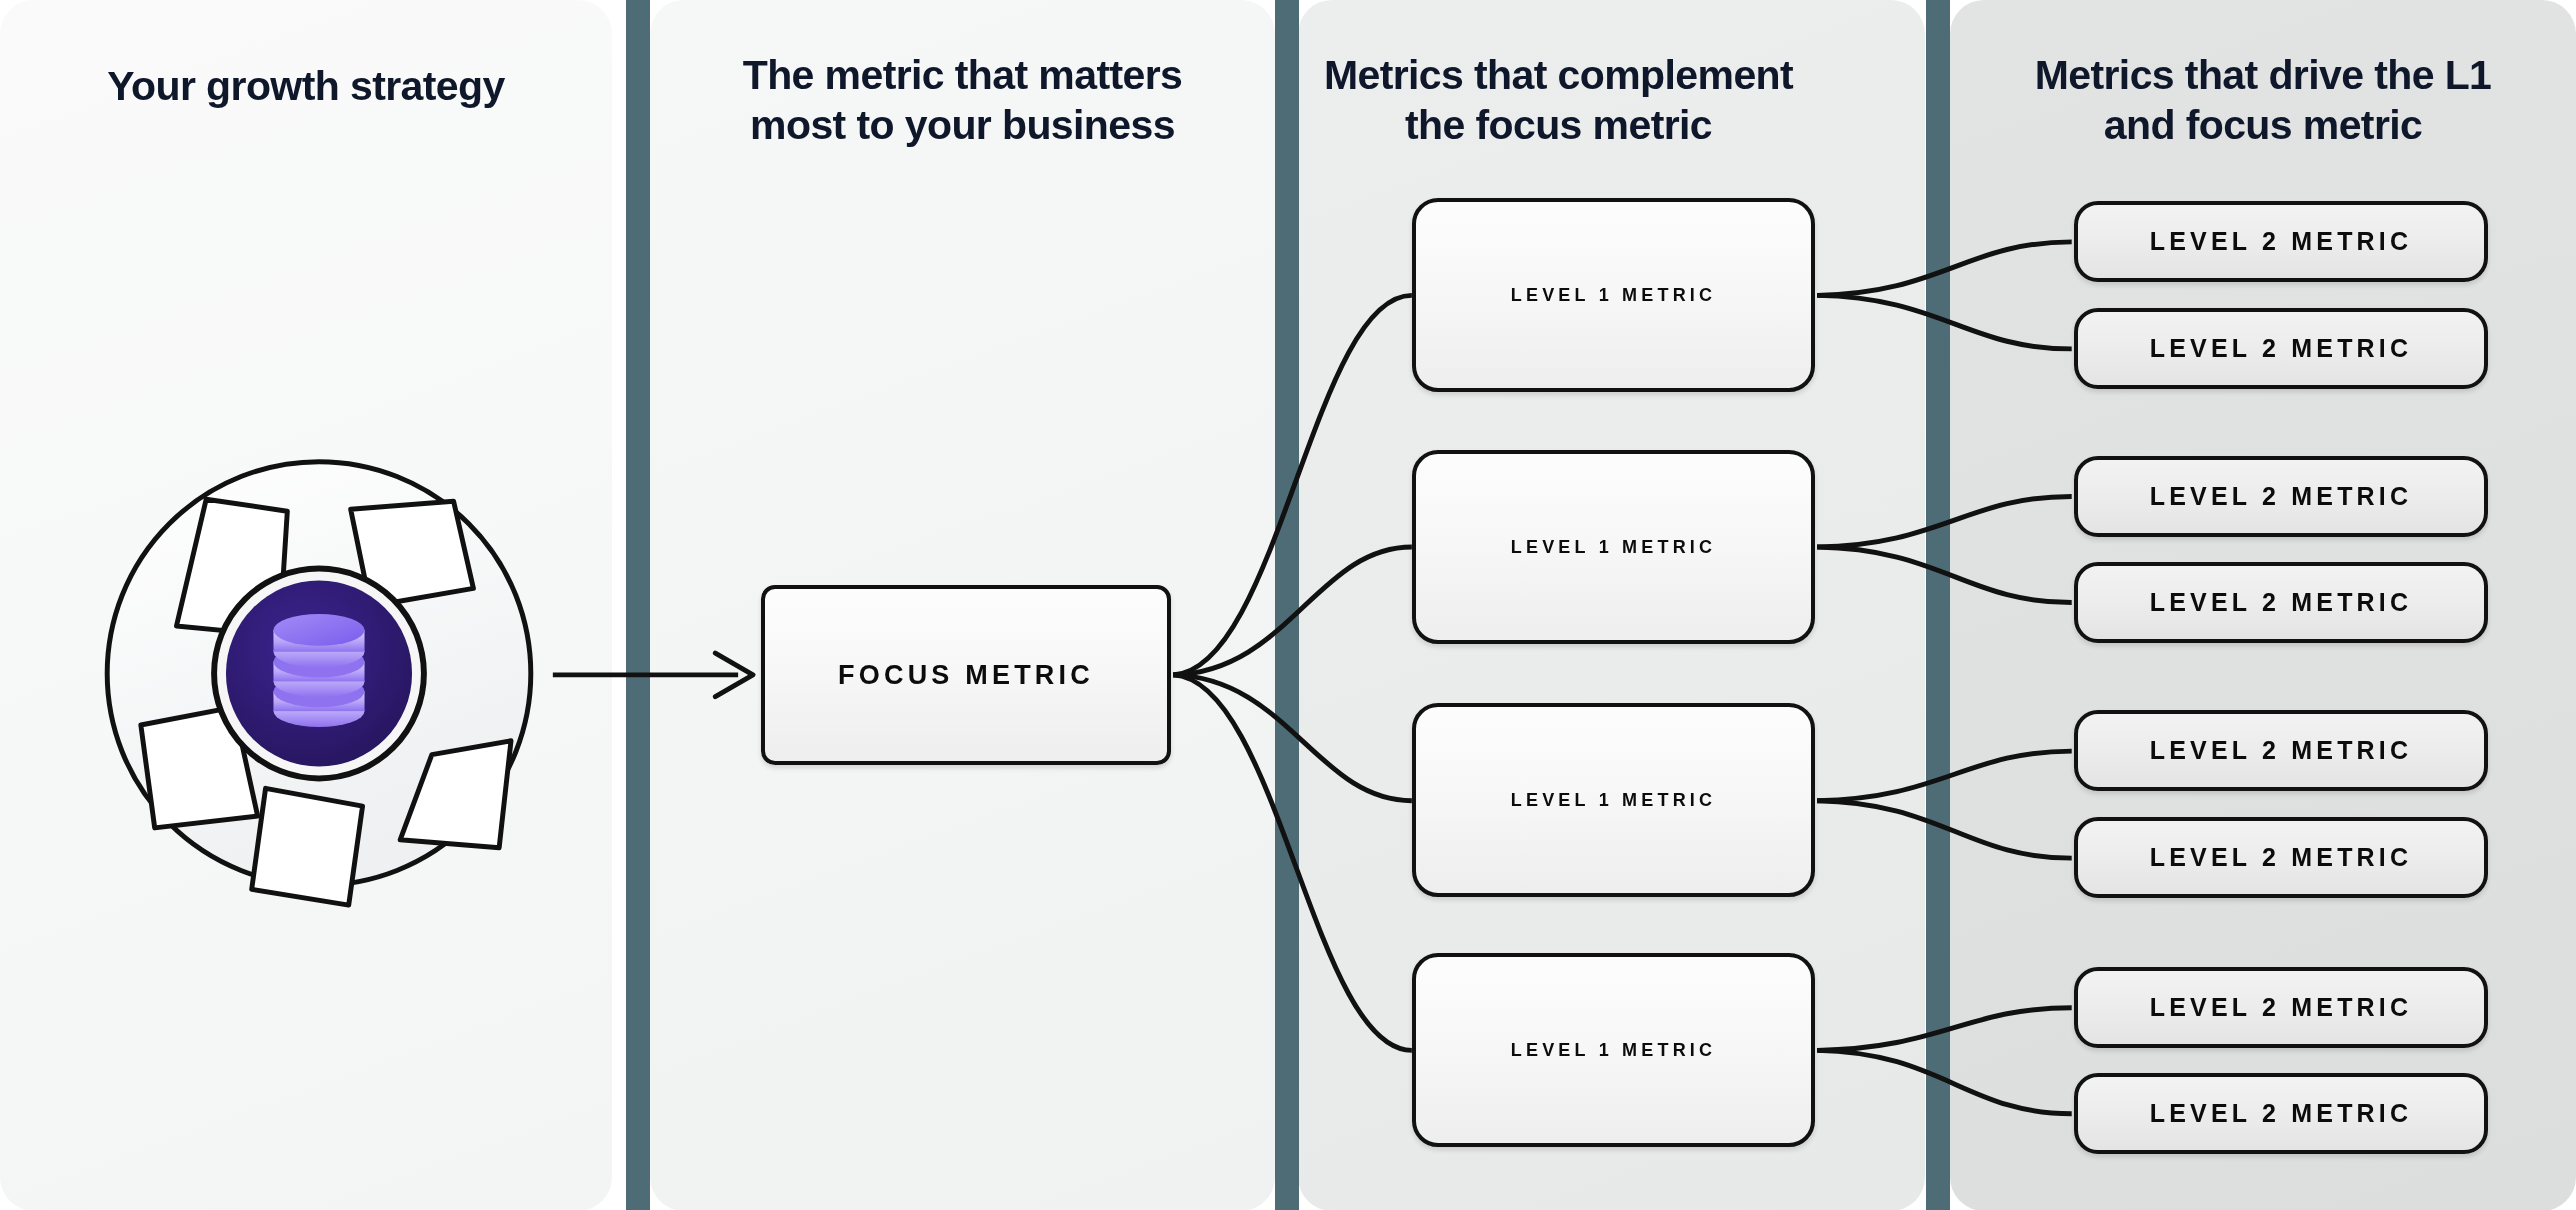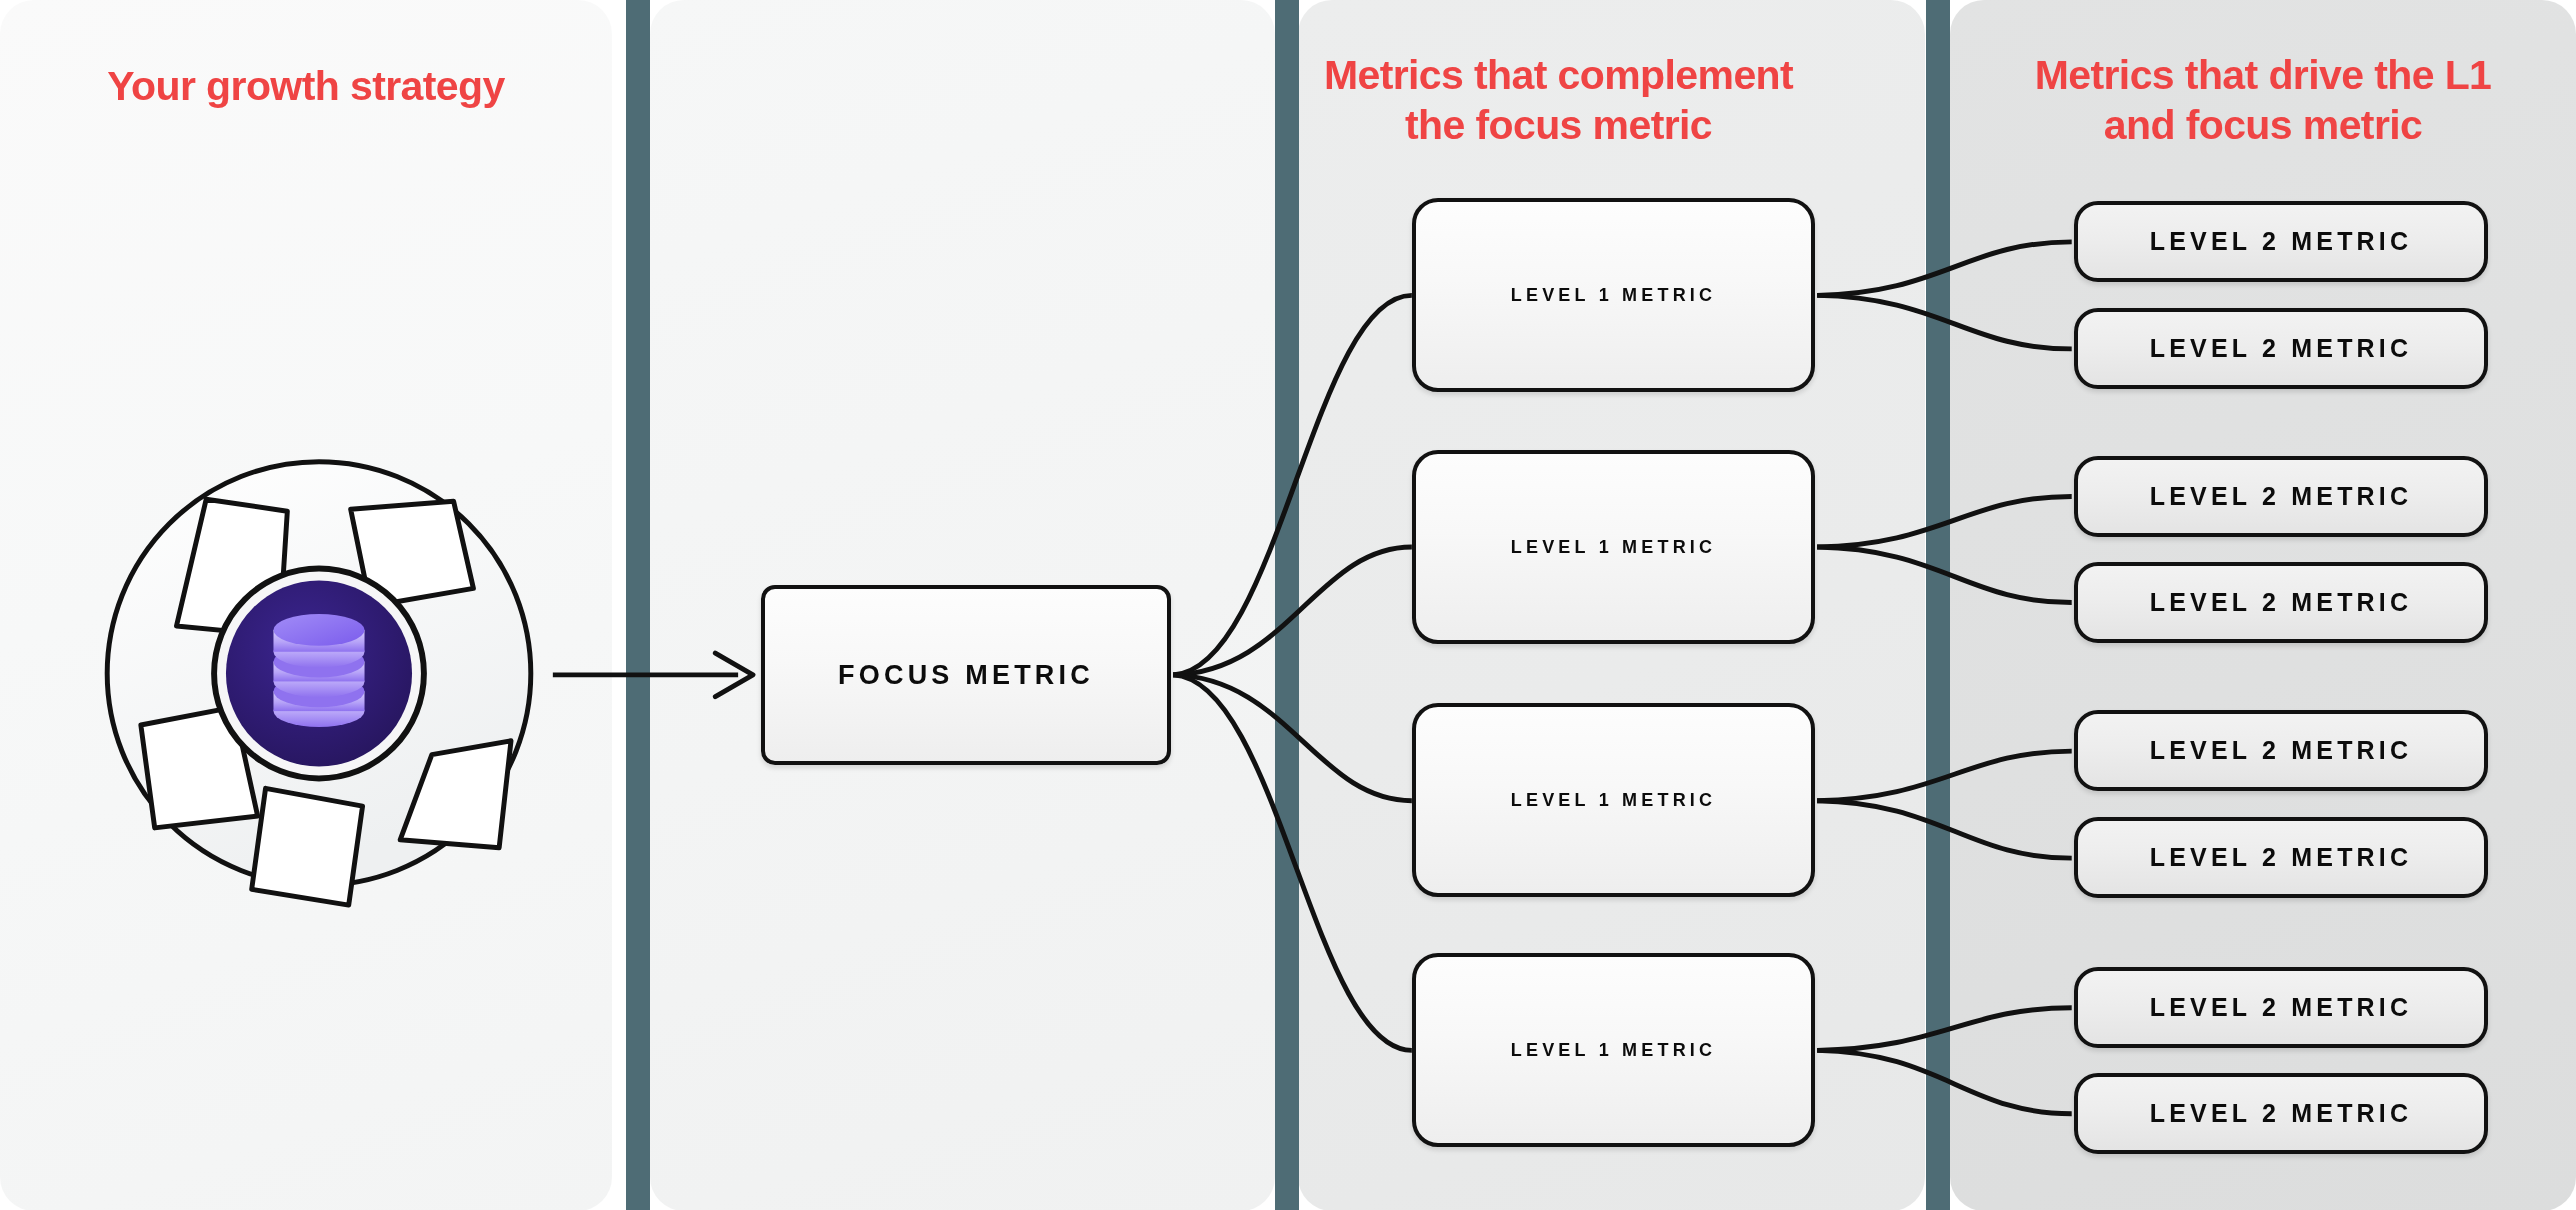--- a/index.html
+++ b/index.html
@@ -55,21 +55,21 @@
   #div-3 { left: 1926px; }
 
   
   .col-title {
     position: absolute;
     text-align: center;
     font-family: "Liberation Sans", sans-serif;
     font-weight: 700;
     font-size: 41px;
     line-height: 1.22;
-    color: #ef4444;
+    color: #0f172a;
     letter-spacing: -0.6px;
     white-space: pre-line;
   }
   #title-1 { left: 0px;    width: 612px; top: 61px; }
   #title-2 { left: 650px;  width: 625px; top: 50px; }
   #title-3 { left: 1245px; width: 627px; top: 50px; }
   #title-4 { left: 1950px; width: 626px; top: 50px; }
 
   
   #logo-wrap {
@@ -134,20 +134,22 @@
   <div class="col" id="col-1"></div>
   <div class="col" id="col-2"></div>
   <div class="col" id="col-3"></div>
   <div class="col" id="col-4"></div>
 
   <div class="divider" id="div-1"></div>
   <div class="divider" id="div-2"></div>
   <div class="divider" id="div-3"></div>
 
   <div class="col-title" id="title-1">Your growth strategy</div>
+  <div class="col-title" id="title-2">The metric that matters
+most to your business</div>
   <div class="col-title" id="title-3">Metrics that complement
 the focus metric</div>
   <div class="col-title" id="title-4">Metrics that drive the L1
 and focus metric</div>
 
   <div id="logo-wrap">
     <svg width="468" height="483" viewBox="0 0 472 488" xmlns="http://www.w3.org/2000/svg">
       <defs>
         <linearGradient id="bladeGrad" x1="0" y1="0" x2="0.4" y2="1">
           <stop offset="0%" stop-color="#ffffff"></stop>

